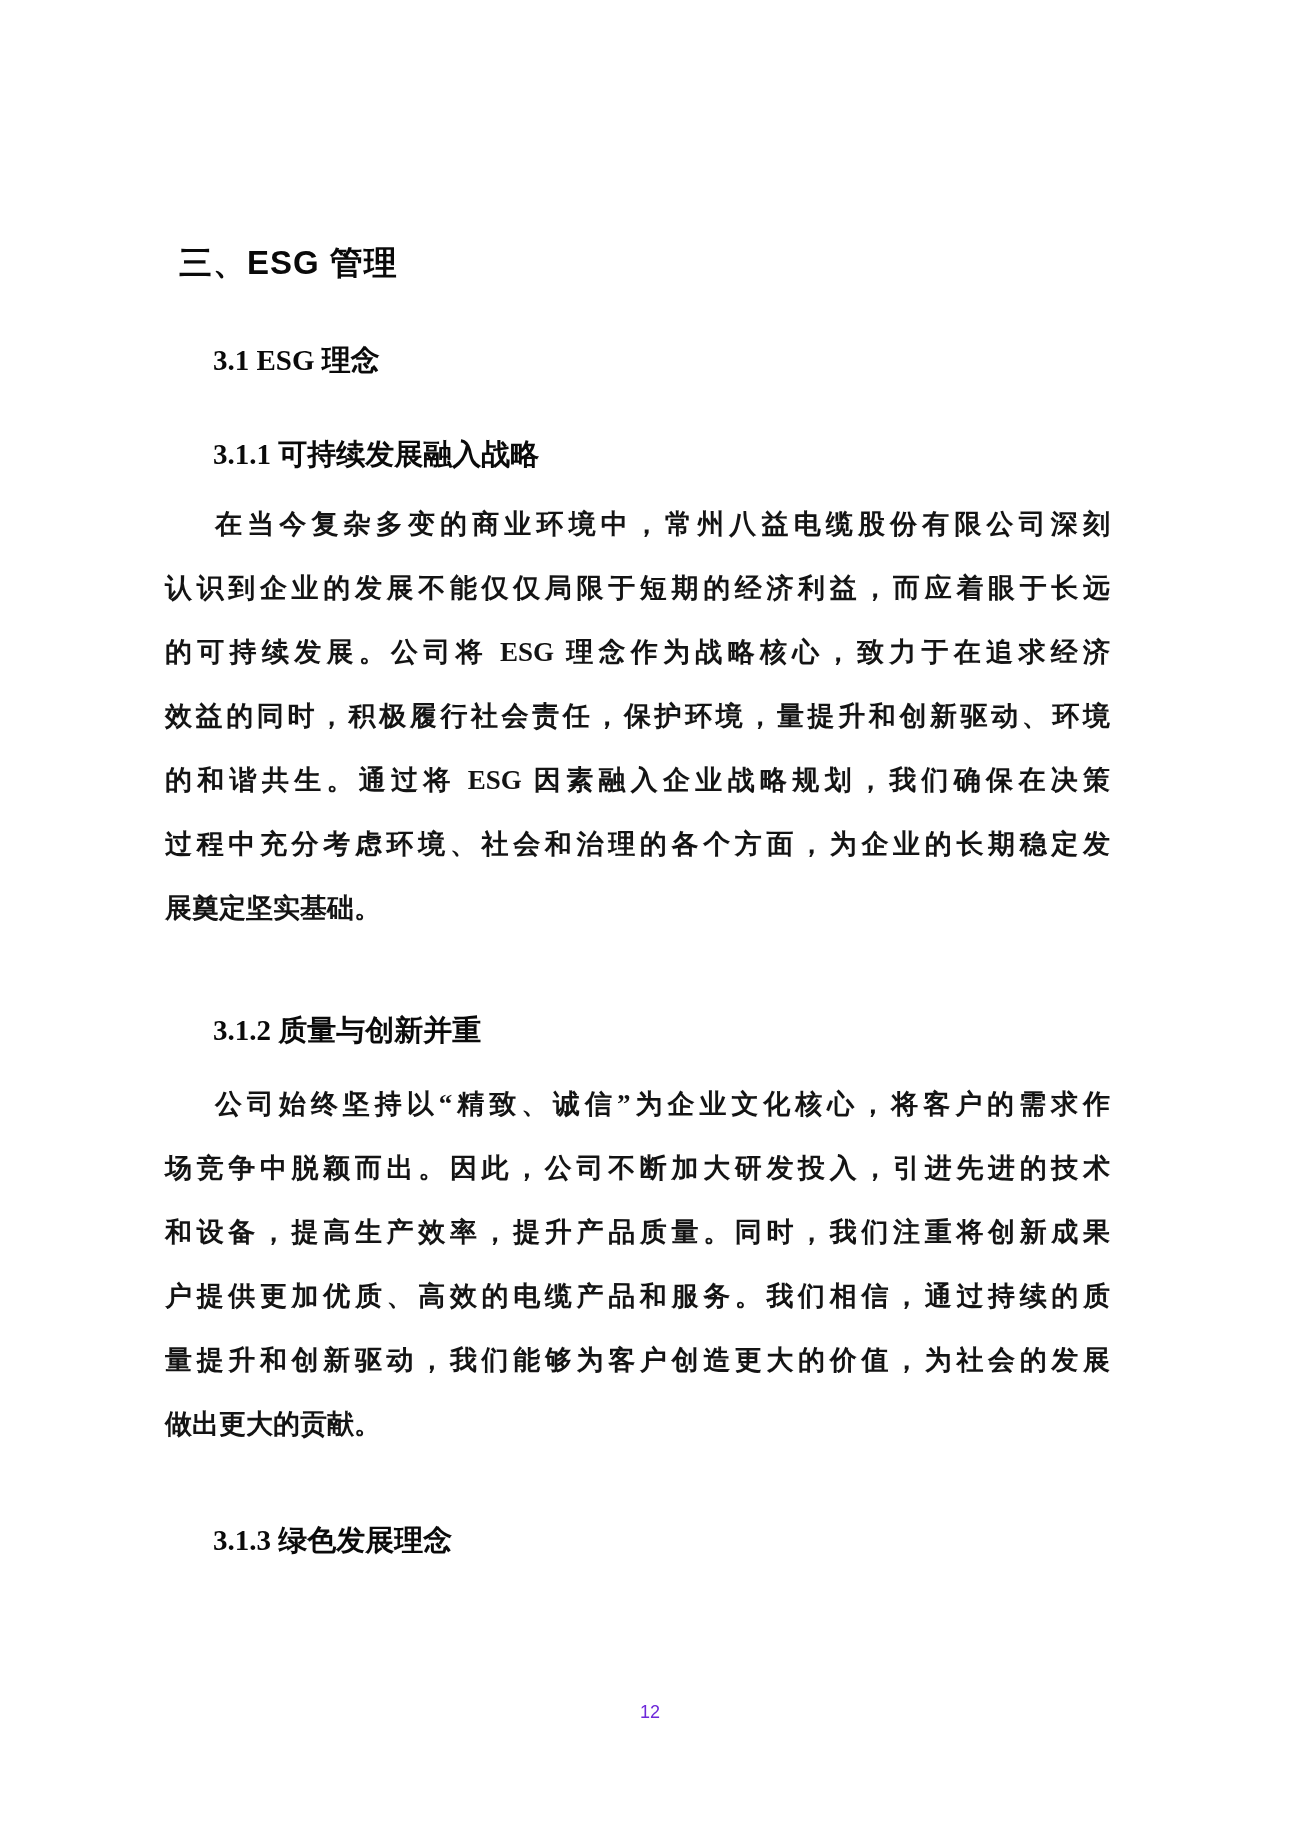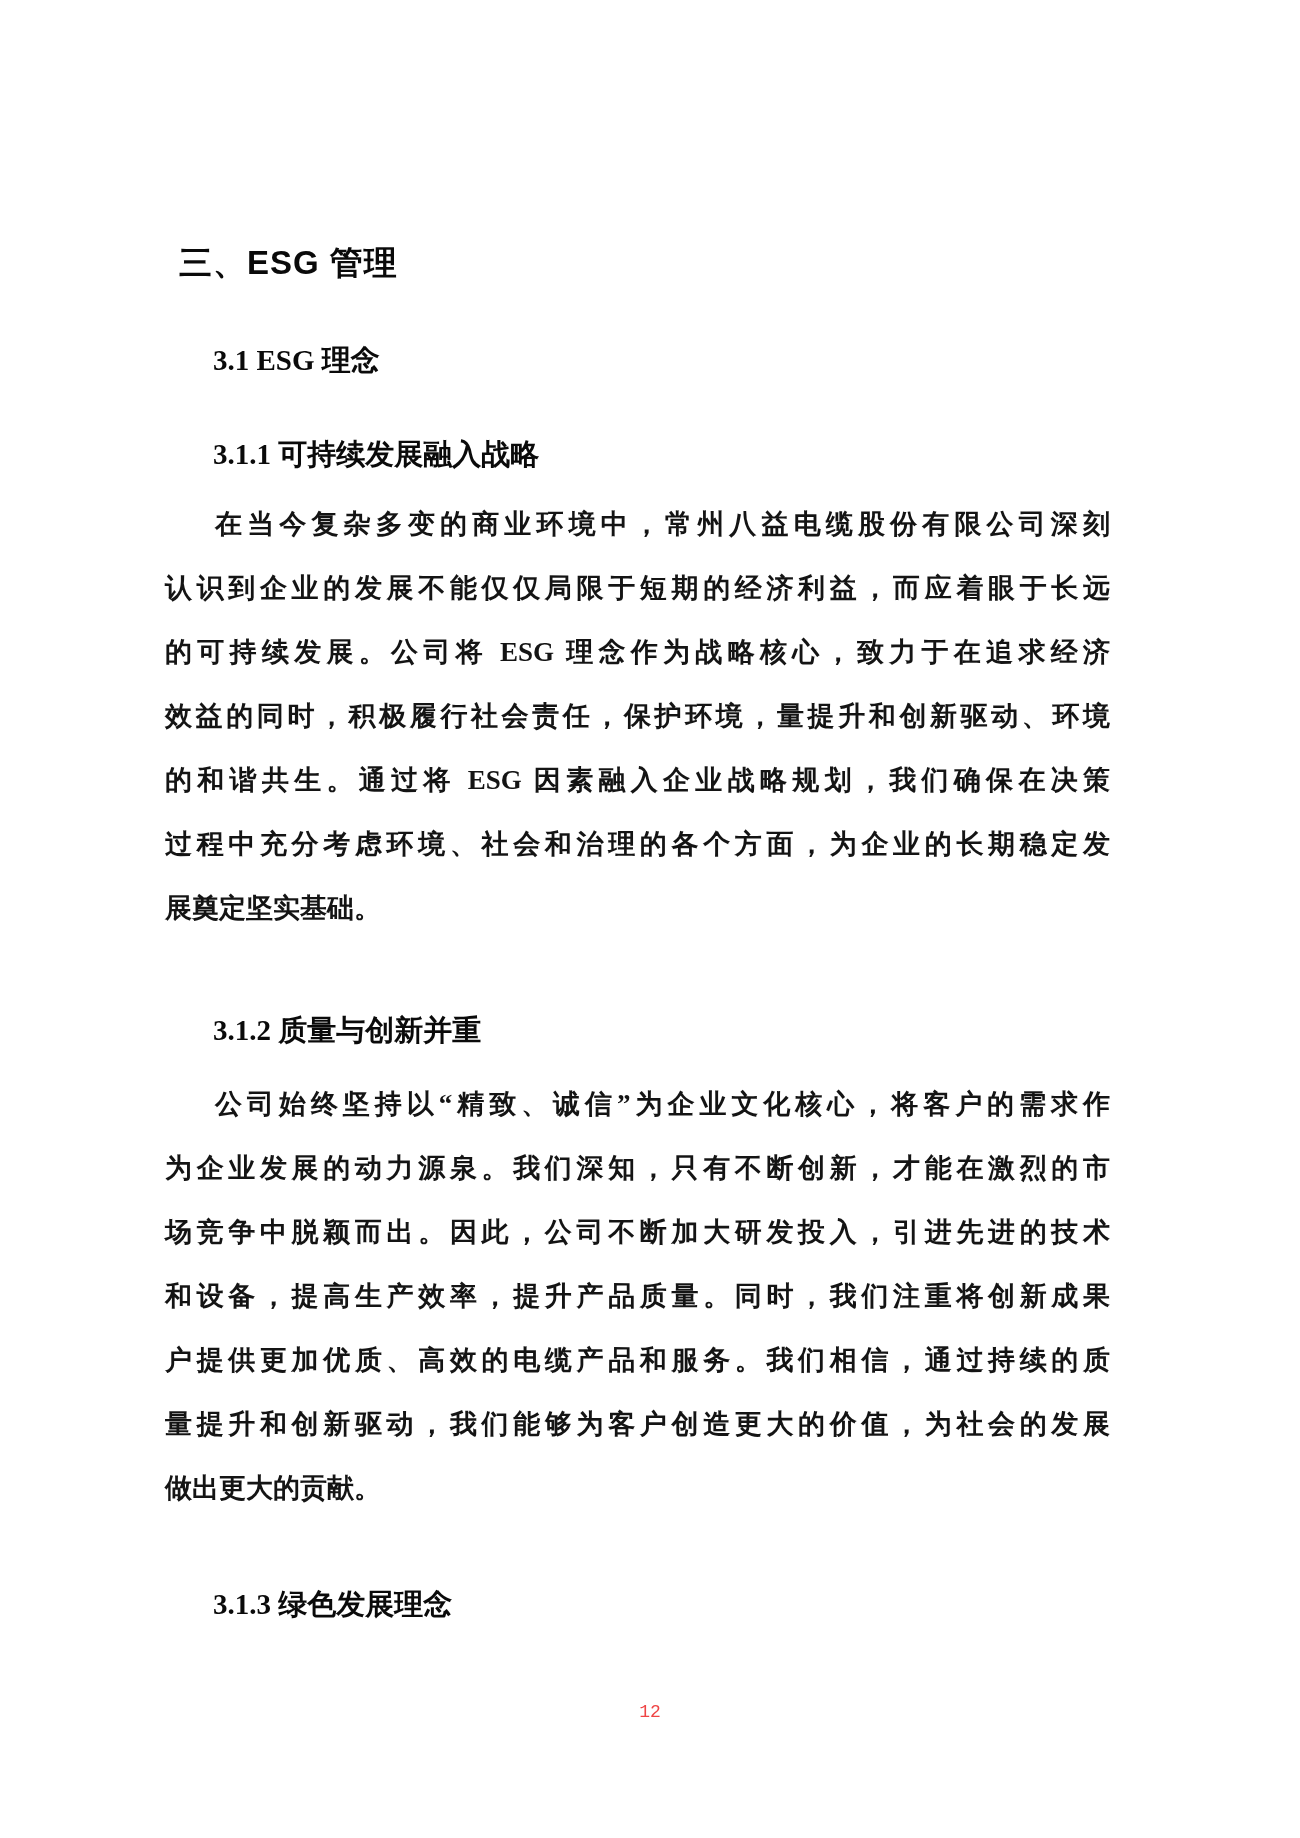--- a/index.html
+++ b/index.html
@@ -64,22 +64,22 @@
   .para .line:first-child { text-indent: 50px; }
   .para .line:last-child { text-align-last: left; }
   .page-number {
     position: absolute;
     left: 0;
     top: 1700px;
     width: 100%;
     text-align: center;
     font-size: 18px;
     line-height: 24px;
-    color: #ef4444;
-    font-family: Liberation Mono, monospace;
+    color: #6d28d9;
+    font-family: Liberation Sans, sans-serif;
   }
 </style>
 </head>
 <body>
 
 <div class="page">
   <div class="content">
 
     <div class="h1">三、ESG 管理</div>
 
@@ -94,21 +94,20 @@
         <div class="line">效益的同时，积极履行社会责任，保护环境，量提升和创新驱动、环境</div>
         <div class="line">的和谐共生。通过将 ESG 因素融入企业战略规划，我们确保在决策</div>
         <div class="line">过程中充分考虑环境、社会和治理的各个方面，为企业的长期稳定发</div>
         <div class="line">展奠定坚实基础。</div>
       </div>
 
     <div class="h3 h3-312">3.1.2 质量与创新并重</div>
 
     <div class="para para-2">
         <div class="line">公司始终坚持以“精致、诚信”为企业文化核心，将客户的需求作</div>
-        <div class="line">为企业发展的动力源泉。我们深知，只有不断创新，才能在激烈的市</div>
         <div class="line">场竞争中脱颖而出。因此，公司不断加大研发投入，引进先进的技术</div>
         <div class="line">和设备，提高生产效率，提升产品质量。同时，我们注重将创新成果</div>
         <div class="line">户提供更加优质、高效的电缆产品和服务。我们相信，通过持续的质</div>
         <div class="line">量提升和创新驱动，我们能够为客户创造更大的价值，为社会的发展</div>
         <div class="line">做出更大的贡献。</div>
       </div>
 
     <div class="h3 h3-313">3.1.3 绿色发展理念</div>
 
   </div>

